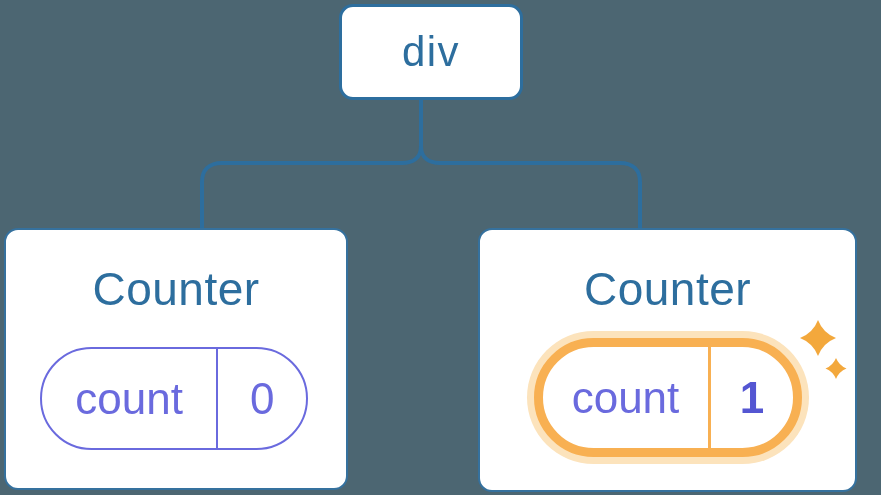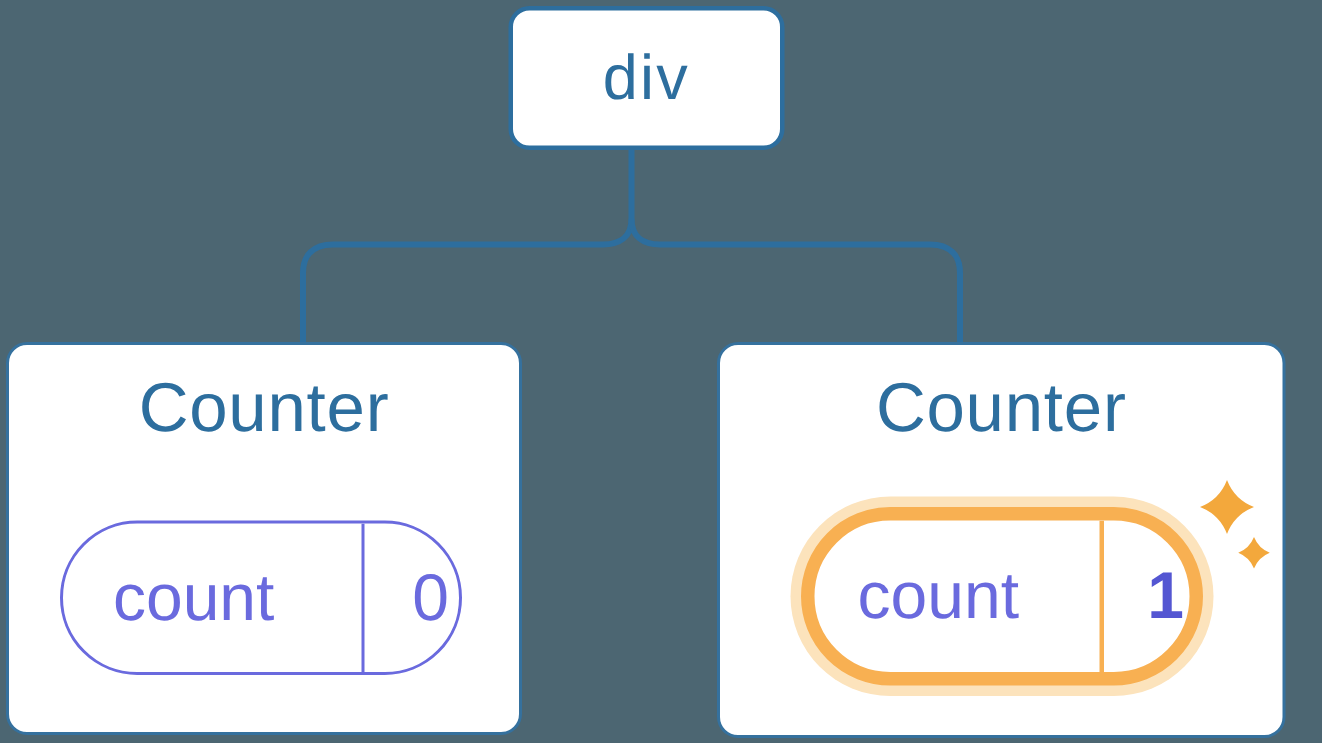--- a/index.html
+++ b/index.html
@@ -42,36 +42,35 @@
     position: absolute;
     top: 228px;
     box-sizing: border-box;
     background: var(--card-background, #FFFFFF);
     border: 2px solid var(--card-border, #35719E);
     border-radius: 14px;
   }
   .card-left  { left: 4px;   width: 344px; height: 262px; }
   .card-right { left: 478px; width: 379px; height: 264px; }
   .card-title {
-    margin-top: 14px;
+    margin-top: 32px;
     text-align: center;
     font-size: 46px;
     font-weight: 500;
     letter-spacing: 0.5px;
     color: var(--node-blue, #2D6E9E);
   }
   .pill {
     position: absolute;
     box-sizing: border-box;
     display: flex;
     align-items: stretch;
     border-radius: 999px;
     background: var(--card-background, #FFFFFF);
     overflow: hidden;
-    gap: 25px;
   }
   .pill-normal {
     left: 34px; top: 117px;
     width: 268px; height: 103px;
     border: 2px solid var(--state-purple, #6A6ADE);
   }
   .pill-highlight {
     left: 54px; top: 108px;
     width: 268px; height: 119px;
     border: 9px solid var(--highlight-orange, #F8B052);

